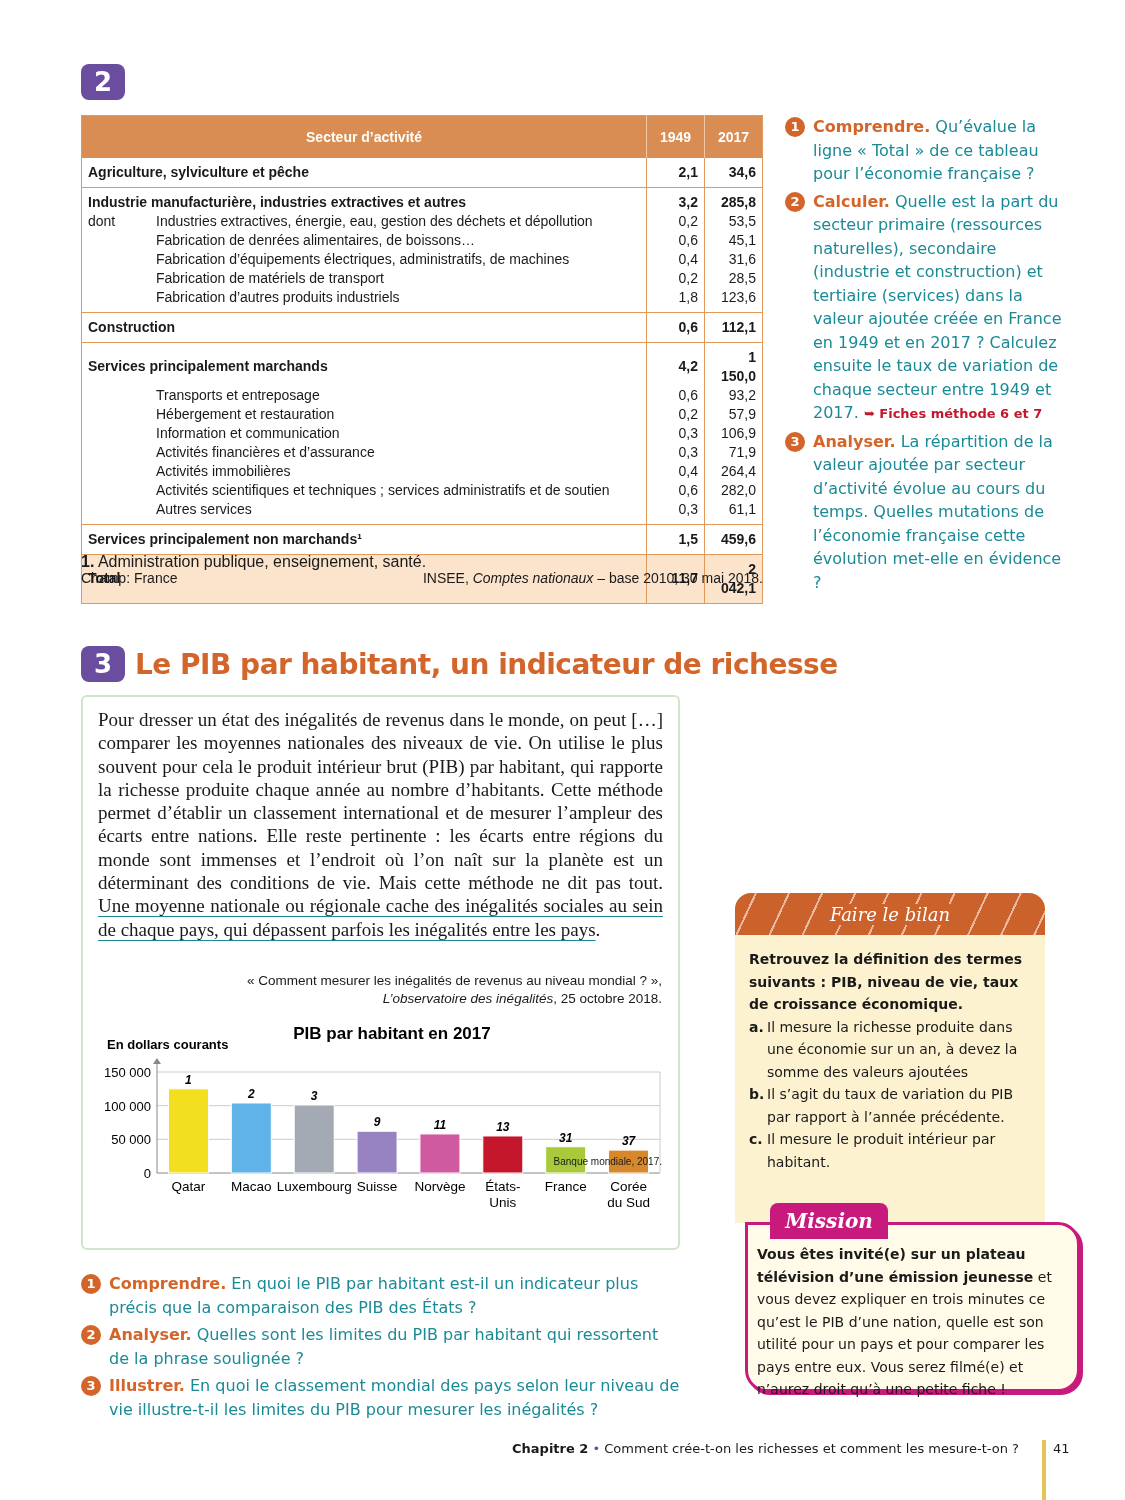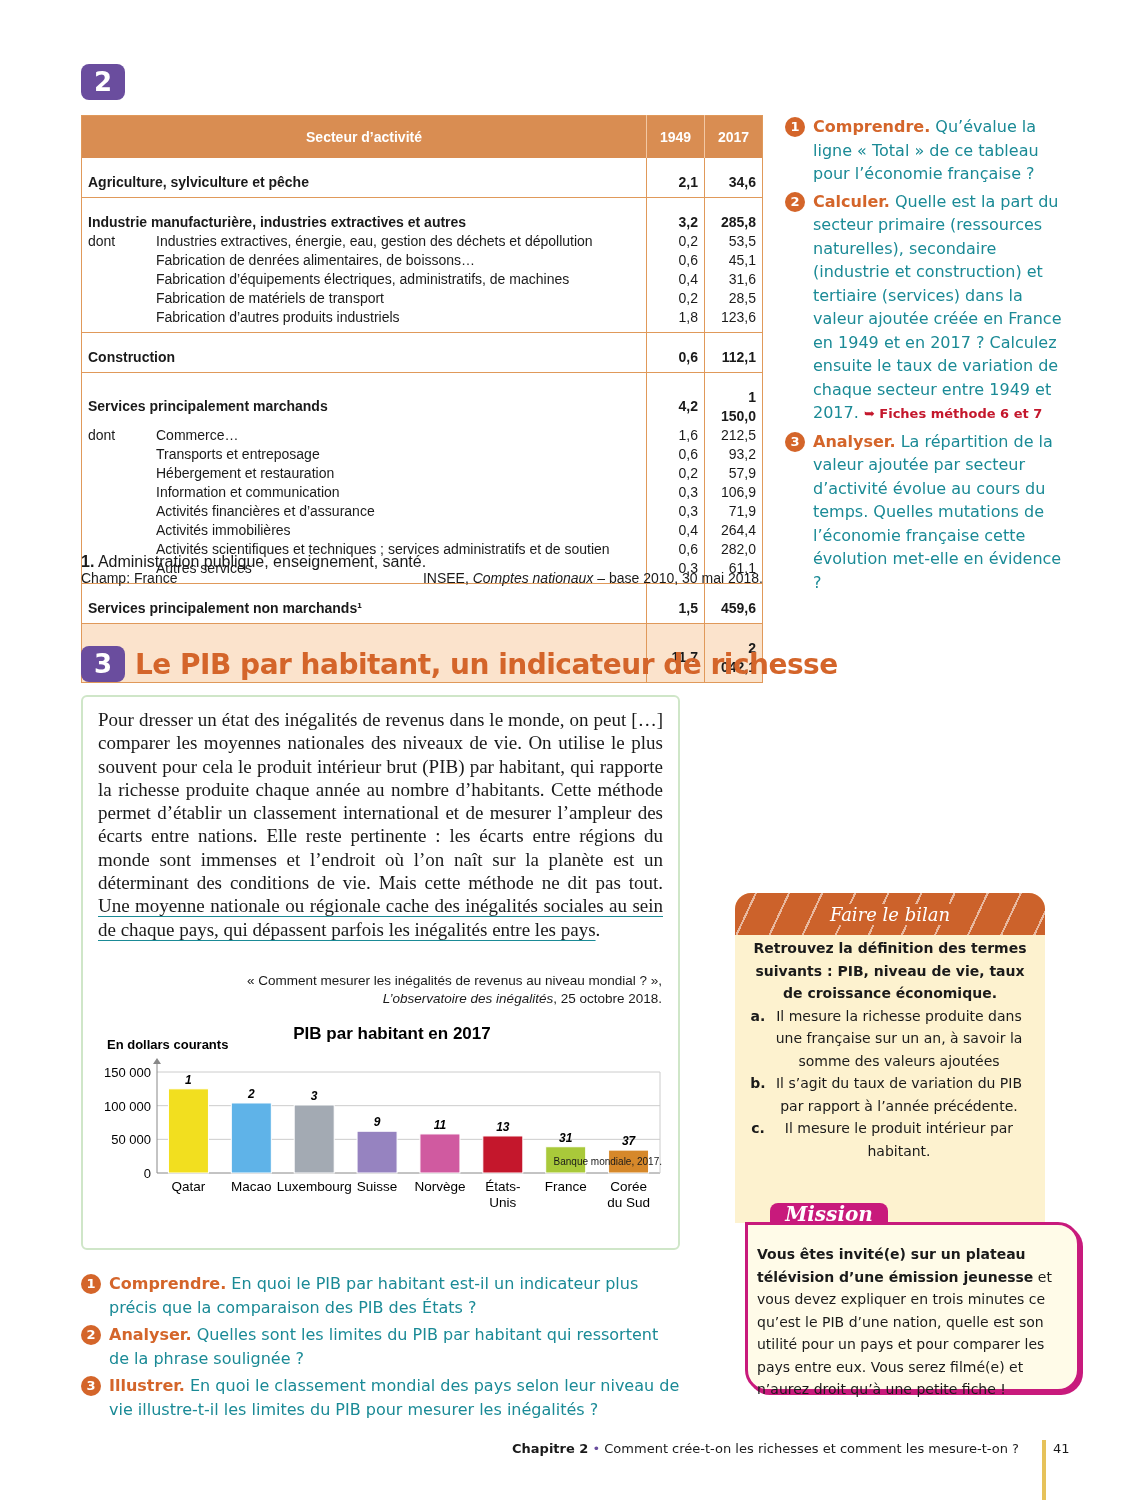--- a/index.html
+++ b/index.html
@@ -7,21 +7,21 @@
   .sec-head { position: absolute; display: flex; align-items: center; gap: 10px; }
   .sec-num { width: 44px; height: 36px; background: #6a4d9e; color: #fff; border-radius: 8px; font-weight: bold; font-size: 26px; display: flex; align-items: center; justify-content: center; font-family: "DejaVu Sans", sans-serif; }
   .sec-title { color: #d4652a; font-weight: bold; font-size: 28px; font-family: "DejaVu Sans", sans-serif; letter-spacing: -0.5px; }
 
   
   #va-table { position: absolute; left: 81px; top: 115px; width: 682px; border-collapse: collapse; font-family: "Liberation Sans", sans-serif; font-size: 14px; border: 1.5px solid #e0995a; }
   #va-table th { background: #d98d52; color: #fff; font-weight: bold; font-size: 14px; height: 42px; border-left: 1.5px solid #f3c8a4; }
   #va-table th:first-child { border-left: none; }
   #va-table td { padding: 0 6px; height: 19px; line-height: 19px; }
   #va-table td.num { text-align: right; border-left: 1.5px solid #e0995a; width: 58px; }
-  #va-table tr.group-start td { padding-top: 15px; }
+  #va-table tr.group-start td { padding-top: 5px; }
   #va-table tr.group-end td { padding-bottom: 5px; }
   #va-table tr.sep td { border-top: 1.5px solid #e0995a; }
   #va-table tr.bold td { font-weight: bold; }
   #va-table tr.total td { background: #fbe3cc; font-weight: bold; height: 26px; }
   .dont { display: inline-block; width: 68px; }
   .footnote { position: absolute; left: 81px; font-size: 16px; }
   .champ { position: absolute; left: 81px; top: 570px; font-size: 14px; }
   .source1 { position: absolute; right: 362px; top: 570px; font-size: 14px; }
 
   
@@ -38,28 +38,28 @@
   .citation { position: absolute; right: 463px; top: 972px; text-align: right; font-size: 13.5px; line-height: 18px; }
 
   
   #chart { position: absolute; left: 95px; top: 1015px; }
   .chart-src { position: absolute; right: 463px; top: 1156px; font-size: 10px; }
 
   
   .bilan { position: absolute; left: 735px; top: 893px; width: 310px; height: 330px; background: #fdf2cf; border-radius: 16px 16px 0 0; overflow: hidden; }
   .bilan-head { height: 42px; background: #cc622b; display: flex; align-items: center; justify-content: center; color: #fff; font-size: 18px; font-family: "DejaVu Serif", serif; font-style: italic; background-image: repeating-linear-gradient(115deg, transparent 0 18px, rgba(255,255,255,0.55) 18px 20px, transparent 20px 30px); }
   .bilan-head span { background: #cc622b; padding: 0 10px; }
-  .bilan-body { padding: 2px 14px; font-family: "DejaVu Sans", sans-serif; font-size: 14px; line-height: 22.5px; text-align: center; }
+  .bilan-body { padding: 13px 14px; font-family: "DejaVu Sans", sans-serif; font-size: 14px; line-height: 22.5px; }
   .bilan-intro { font-weight: bold; }
   .bilan-item { display: flex; }
   .bilan-item b { flex: 0 0 18px; }
 
   
   .mission { position: absolute; left: 745px; top: 1222px; width: 335px; height: 170px; background: #fffbe8; border: 3px solid #c81a7c; border-radius: 0 22px 22px 22px; box-shadow: 3px 3px 0 #c81a7c; }
-  .mission-tab { position: absolute; left: 770px; top: 1203px; width: 118px; height: 22px; background: #c81a7c; color: #fff; border-radius: 8px 8px 0 0; display: flex; align-items: center; justify-content: center; font-family: "DejaVu Serif", serif; font-style: italic; font-size: 20px; font-weight: bold; }
+  .mission-tab { position: absolute; left: 770px; top: 1203px; width: 118px; height: 36px; background: #c81a7c; color: #fff; border-radius: 8px 8px 0 0; display: flex; align-items: center; justify-content: center; font-family: "DejaVu Serif", serif; font-style: italic; font-size: 20px; font-weight: bold; }
   .mission-body { position: absolute; left: 757px; top: 1243px; width: 315px; font-family: "DejaVu Sans", sans-serif; font-size: 14px; line-height: 22.5px; }
 
   
   .footer { position: absolute; right: 106px; top: 1441px; font-family: "DejaVu Sans", sans-serif; font-size: 13px; }
   .footer b { font-weight: bold; }
   .footer .dot { color: #6a4d9e; }
   .page-bar { position: absolute; left: 1042px; top: 1440px; width: 4px; height: 60px; background: #e6c25a; }
   .page-num { position: absolute; left: 1053px; top: 1441px; font-family: "DejaVu Sans", sans-serif; font-size: 13px; }
 </style>
 </head>
@@ -115,25 +115,20 @@
       </tr>
       <tr class="sep group-start bold group-end">
         <td>Construction</td>
         <td class="num">0,6</td>
         <td class="num">112,1</td>
       </tr>
       <tr class="sep group-start bold">
         <td>Services principalement marchands</td>
         <td class="num">4,2</td>
         <td class="num">1 150,0</td>
-      </tr>
-      <tr>
-        <td><span class="dont">dont</span><span>Commerce…</span></td>
-        <td class="num">1,6</td>
-        <td class="num">212,5</td>
       </tr>
       <tr>
         <td><span class="dont"></span><span>Transports et entreposage</span></td>
         <td class="num">0,6</td>
         <td class="num">93,2</td>
       </tr>
       <tr>
         <td><span class="dont"></span><span>Hébergement et restauration</span></td>
         <td class="num">0,2</td>
         <td class="num">57,9</td>
@@ -273,21 +268,21 @@
   </div>
 
 <div class="bilan">
   <div class="bilan-head">
       <span>Faire le bilan</span>
     </div>
   <div class="bilan-body" id="bilan-body">
     <div class="bilan-intro">Retrouvez la définition des termes suivants : PIB, niveau de vie, taux de croissance économique.</div>
   <div class="bilan-item">
         <b>a.</b>
-        <span>Il mesure la richesse produite dans une française sur un an, à savoir la somme des valeurs ajoutées</span>
+        <span>Il mesure la richesse produite dans une économie sur un an, à devez la somme des valeurs ajoutées</span>
       </div>
       <div class="bilan-item">
         <b>b.</b>
         <span>Il s’agit du taux de variation du PIB par rapport à l’année précédente.</span>
       </div>
       <div class="bilan-item">
         <b>c.</b>
         <span>Il mesure le produit intérieur par habitant.</span>
       </div>
     </div>

